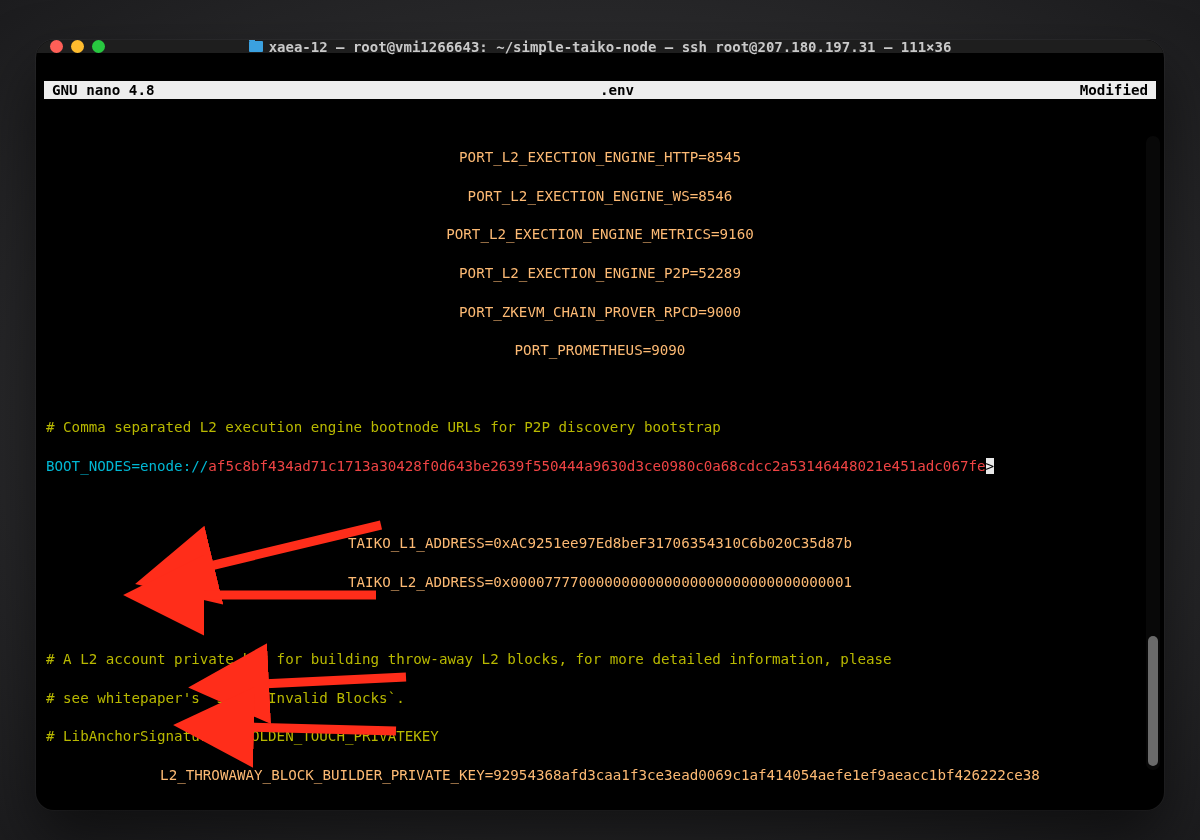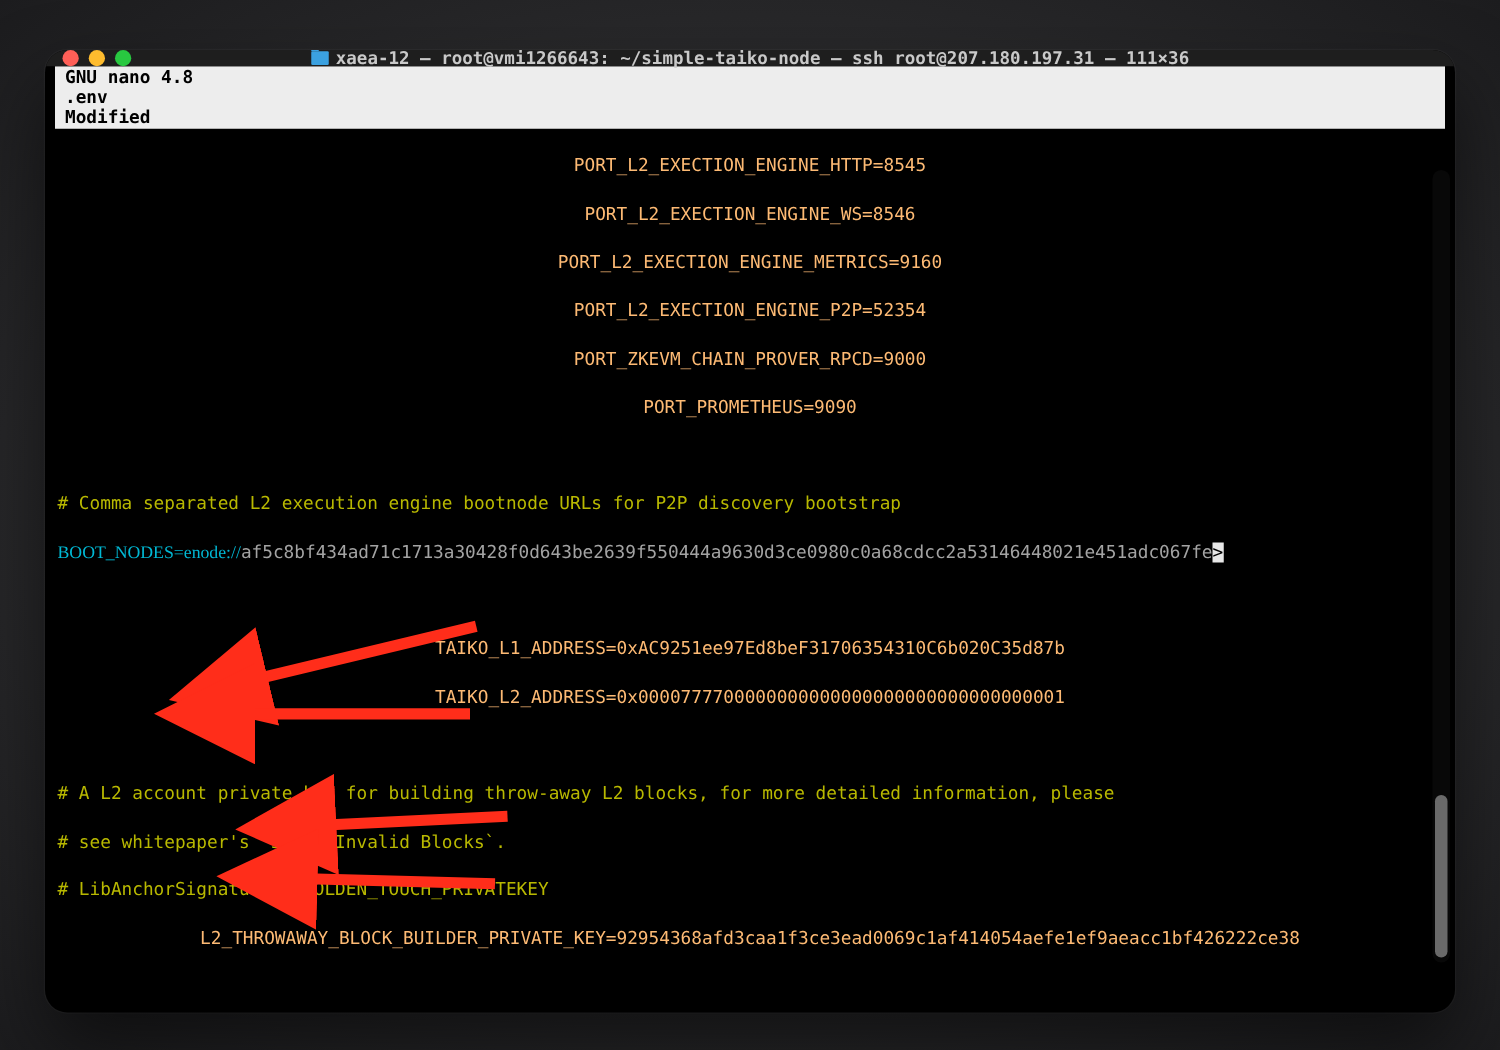--- a/index.html
+++ b/index.html
@@ -11,21 +11,21 @@
     overflow: hidden;
   }
   .window {
     position: absolute;
     left: 36px; top: 40px;
     width: 1128px; height: 770px;
     background: #000;
     border-radius: 18px;
     box-shadow: 0 30px 60px rgba(0,0,0,0.55), 0 0 0 1px rgba(255,255,255,0.04);
     overflow: hidden;
-    display: flex; flex-direction: column;
+    display: flex; flex-direction: column; gap: 28px;
   }
   .titlebar {
     height: 32px;
     display: flex; align-items: center;
     padding: 0 14px;
     background: #1e1e1e;
     gap: 8px;
     position: relative;
   }
   .dots { display:flex; gap:8px; }
@@ -37,38 +37,37 @@
     display:flex; align-items:center; justify-content:center; gap:6px;
     pointer-events:none;
   }
   .folder-icon { width:14px; height:11px; background:#3ba1e0; border-radius:1px; position:relative; display:inline-block;}
   .folder-icon::before{content:"";position:absolute;top:-3px;left:0;width:6px;height:3px;background:#3ba1e0;border-radius:1px 1px 0 0;}
   .statusbar {
     background:#ededed; color:#000;
     font-size:14.2px; font-weight:600;
     display:flex; padding: 1px 8px;
     margin: 0 8px 0 8px;
-    flex-direction: column;
   }
   .statusbar .sp{flex:1}
   .term {
     flex:1;
     padding: 2px 10px 2px 10px;
     font-size: 14.2px;
     line-height: 19.3px;
     white-space: pre;
     color:#c1c1c1;
     position:relative;
     font-weight:500;
   }
   .term .ln{display:block;}
   .g{color:#fdba74;text-align:center;}   
   .y{color:#b8b800;}   
-  .c{color:#00b8d4;font-family:Liberation Serif, serif;}   
-  .m{color:#a3a3a3;text-align:right;}
+  .c{color:#00b8d4;}   
+  .m{color:#ef4444;text-align:right;}
   .inv{background:#e8e8e8;color:#000;}
   .scrollbar{ position:absolute; right:4px; top:96px; width:14px; bottom:40px; background:rgba(255,255,255,0.03); border-radius:8px;}
   .thumb{position:absolute; right:2px; width:10px; top:500px; height:130px; background:#6a6a6a; border-radius:6px;}
   
   .arrows{position:absolute;inset:0;pointer-events:none;}
 </style>
 </head>
 <body>
 
 <div class="window">
@@ -89,21 +88,21 @@
     <span class="sp"></span>
     <span>.env</span>
     <span class="sp"></span>
     <span>Modified</span>
   </div>
 
   <div class="term">
 <span class="ln g">PORT_L2_EXECTION_ENGINE_HTTP=8545</span>
 <span class="ln g">PORT_L2_EXECTION_ENGINE_WS=8546</span>
 <span class="ln g">PORT_L2_EXECTION_ENGINE_METRICS=9160</span>
-<span class="ln g">PORT_L2_EXECTION_ENGINE_P2P=52354</span>
+<span class="ln g">PORT_L2_EXECTION_ENGINE_P2P=52289</span>
 <span class="ln g">PORT_ZKEVM_CHAIN_PROVER_RPCD=9000</span>
 <span class="ln g">PORT_PROMETHEUS=9090</span>
 <span class="ln"> </span>
 <span class="ln y"># Comma separated L2 execution engine bootnode URLs for P2P discovery bootstrap</span>
 <span class="ln"><span class="c">BOOT_NODES=enode://</span><span class="m">af5c8bf434ad71c1713a30428f0d643be2639f550444a9630d3ce0980c0a68cdcc2a53146448021e451adc067fe</span><span class="inv">&gt;</span></span>
 <span class="ln"> </span>
 <span class="ln g">TAIKO_L1_ADDRESS=0xAC9251ee97Ed8beF31706354310C6b020C35d87b</span>
 <span class="ln g">TAIKO_L2_ADDRESS=0x0000777700000000000000000000000000000001</span>
 <span class="ln"> </span>
 <span class="ln y"># A L2 account private key for building throw-away L2 blocks, for more detailed information, please</span>

